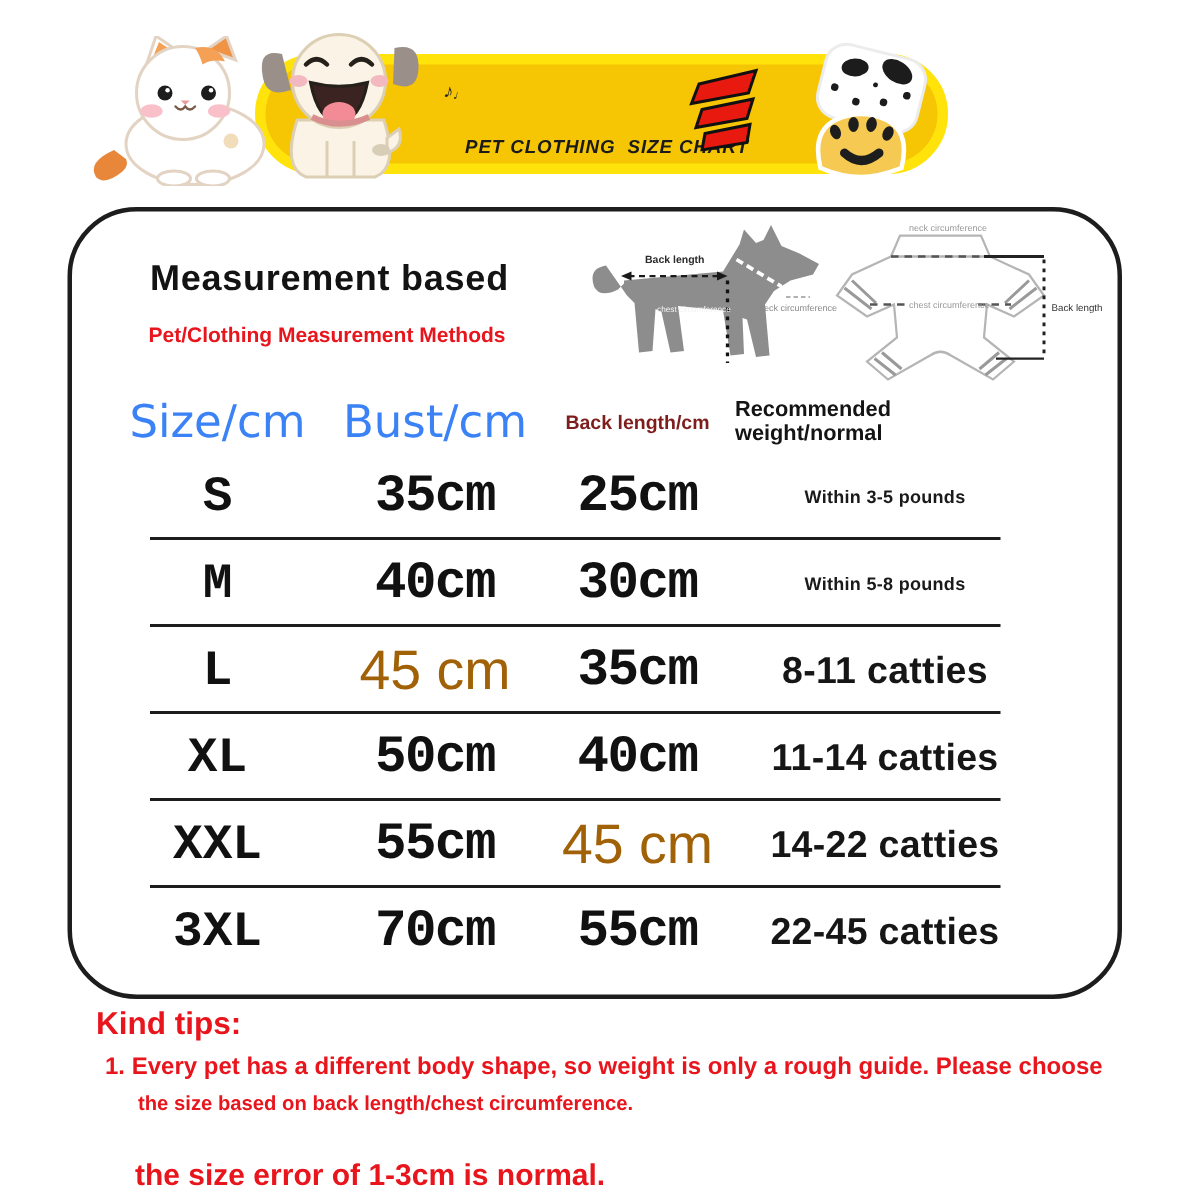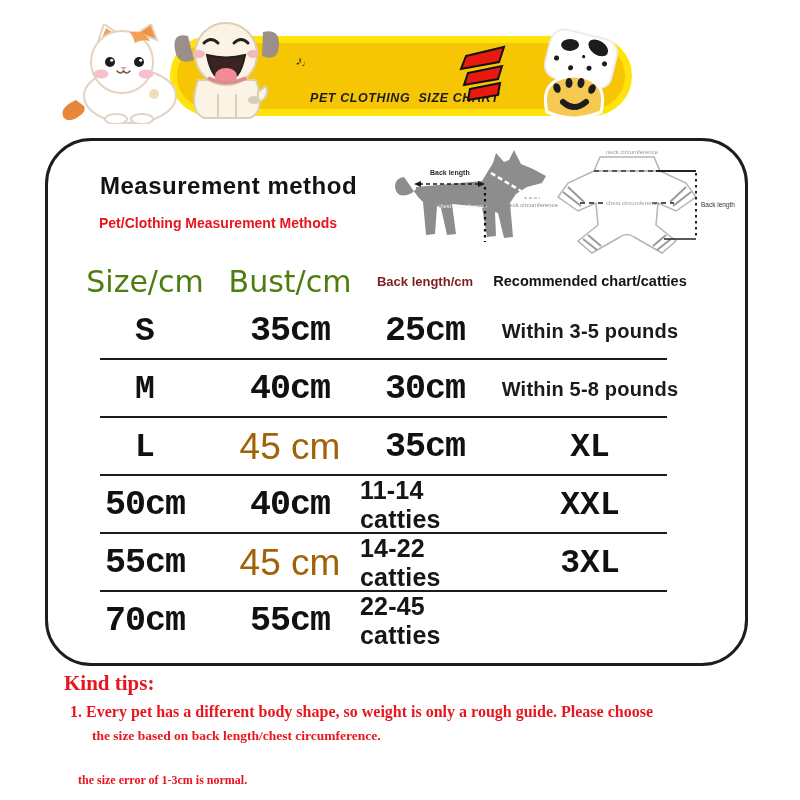--- a/index.html
+++ b/index.html
@@ -19,37 +19,37 @@
   
   .content-box{left:45px;top:138px;width:703px;height:528px;border:3px solid #1d1d1d;
     border-radius:46px;box-sizing:border-box;background:#fff;}
   .m-heading{left:100px;top:172px;font-size:24px;font-weight:700;color:#131313;letter-spacing:.5px;}
   .m-subheading{left:99px;top:215px;font-size:14px;font-weight:700;color:#E8151D;}
 
   
   .size-table{left:70px;top:260px;width:620px;display:grid;
     grid-template-columns:150px 140px 130px 200px;
     grid-template-rows:42px repeat(6,58px);align-items:center;justify-items:center;}
-  .h-big{font-family:"DejaVu Sans",sans-serif;font-size:30px;font-weight:400;color:#4d7c0f;}
+  .h-big{font-family:"DejaVu Sans",sans-serif;font-size:30px;font-weight:400;color:#3b82f6;}
   .h-mid{font-size:13px;font-weight:700;color:#7f1d1d;}
   .h-small{font-size:14.5px;font-weight:700;color:#141414;}
   .c-size{font-family:"Liberation Mono",monospace;font-size:33px;font-weight:700;color:#111;}
   .c-mono{font-family:"Liberation Mono",monospace;font-size:35px;font-weight:700;color:#111;letter-spacing:-1px;}
   .c-sans{font-size:37px;font-weight:400;color:#a16207;}
-  .c-wsmall{font-size:20px;font-weight:700;color:#1a1a1a;letter-spacing:.2px;}
+  .c-wsmall{font-size:12px;font-weight:700;color:#1a1a1a;letter-spacing:.2px;}
   .c-wlarge{font-size:25px;font-weight:700;color:#161616;letter-spacing:.2px;}
   .divider{left:100px;width:567px;height:2px;background:#1c1c1c;}
 
   
-  .tip{color:#E8151D;font-weight:700;font-family:Liberation Serif, serif;}
+  .tip{color:#E8151D;font-weight:700;}
   .tip-heading{left:64px;top:671px;font-size:21px;}
   .tip-l1{left:70px;top:703px;font-size:16px;}
   .tip-l2{left:92px;top:728px;font-size:13.5px;}
   .tip-l3{left:66px;top:751px;font-size:16px;}
-  .tip-l4{left:78px;top:773px;font-size:12px;}
+  .tip-l4{left:90px;top:773px;font-size:20px;}
 
   svg text{font-family:"Liberation Sans",sans-serif;}
 </style>
 </head>
 <body>
 
 <div id="page">
 
   <div class="abs banner-pill"></div>
 
@@ -116,21 +116,21 @@
     <path d="M6,40 Q0,16 16,8 Q33,0 50,8 Q66,16 60,40 Q44,46 33,46 Q20,46 6,40 Z" fill="#f6ca52" stroke="#fff" stroke-width="3"></path>
     <ellipse cx="16" cy="16" rx="3.5" ry="5" fill="#1d1d1d" transform="rotate(-20 16 16)"></ellipse>
     <ellipse cx="28" cy="11" rx="3.5" ry="5" fill="#1d1d1d"></ellipse>
     <ellipse cx="40" cy="11" rx="3.5" ry="5" fill="#1d1d1d" transform="rotate(10 40 11)"></ellipse>
     <ellipse cx="51" cy="17" rx="3.5" ry="5" fill="#1d1d1d" transform="rotate(25 51 17)"></ellipse>
     <path d="M22,30 Q33,40 45,30" stroke="#1d1d1d" stroke-width="6" stroke-linecap="round" fill="none"></path>
   </svg>
 
   <div class="abs content-box"></div>
 
-  <div class="abs m-heading">Measurement method</div>
+  <div class="abs m-heading">Measurement based</div>
   <div class="abs m-subheading">Pet/Clothing Measurement Methods</div>
 
   <svg class="abs" style="left:392px;top:147px" width="172" height="116" viewBox="0 0 172 116">
     <path d="M12,30 Q0,32 4,44 Q8,52 20,46 L24,42 L24,40 L90,34 L101,16 L104,6 L112,15 L117,13 L122,3
              L129,17 L141,22 L154,29 L150,36 L135,40 L124,47 L118,56 L121,90 L112,91 L106,66 L103,65
              L104,89 L95,90 L90,60 L60,57 L64,87 L55,88 L49,61 L45,59 L43,87 L34,88 L31,55 L26,50 Z" fill="#8D8D8D"></path>
     <path d="M27,37 L88,37" stroke="#1a1a1a" stroke-width="1.5" stroke-dasharray="4,3"></path>
     <path d="M22,37 l7,-3 v6 Z" fill="#1a1a1a"></path>
     <path d="M93,37 l-7,-3 v6 Z" fill="#1a1a1a"></path>
     <text x="38" y="28" font-size="7" font-weight="700" fill="#2a2a2a">Back length</text>
@@ -157,35 +157,36 @@
     <path d="M100,24 L140,24" stroke="#222" stroke-width="2"></path>
     <path d="M140,26 L140,90" stroke="#222" stroke-width="2" stroke-dasharray="2.5,3.5"></path>
     <path d="M108,92 L140,92" stroke="#222" stroke-width="1.5"></path>
     <text x="145" y="60" font-size="6.5" fill="#333">Back length</text>
   </svg>
 
   <div class="abs size-table">
     <div class="h-big">Size/cm</div>
     <div class="h-big">Bust/cm</div>
     <div class="h-mid">Back length/cm</div>
-    <div class="h-small">Recommended chart/catties</div>
+    <div class="h-small">Recommended weight/normal</div>
 
     <div class="c-size">S</div>
     <div class="c-mono">35cm</div>
     <div class="c-mono">25cm</div>
     <div class="c-wsmall">Within 3-5 pounds</div>
 
     <div class="c-size">M</div>
     <div class="c-mono">40cm</div>
     <div class="c-mono">30cm</div>
     <div class="c-wsmall">Within 5-8 pounds</div>
 
     <div class="c-size">L</div>
     <div class="c-sans">45 cm</div>
     <div class="c-mono">35cm</div>
+    <div class="c-wlarge">8-11 catties</div>
 
     <div class="c-size">XL</div>
     <div class="c-mono">50cm</div>
     <div class="c-mono">40cm</div>
     <div class="c-wlarge">11-14 catties</div>
 
     <div class="c-size">XXL</div>
     <div class="c-mono">55cm</div>
     <div class="c-sans">45 cm</div>
     <div class="c-wlarge">14-22 catties</div>

